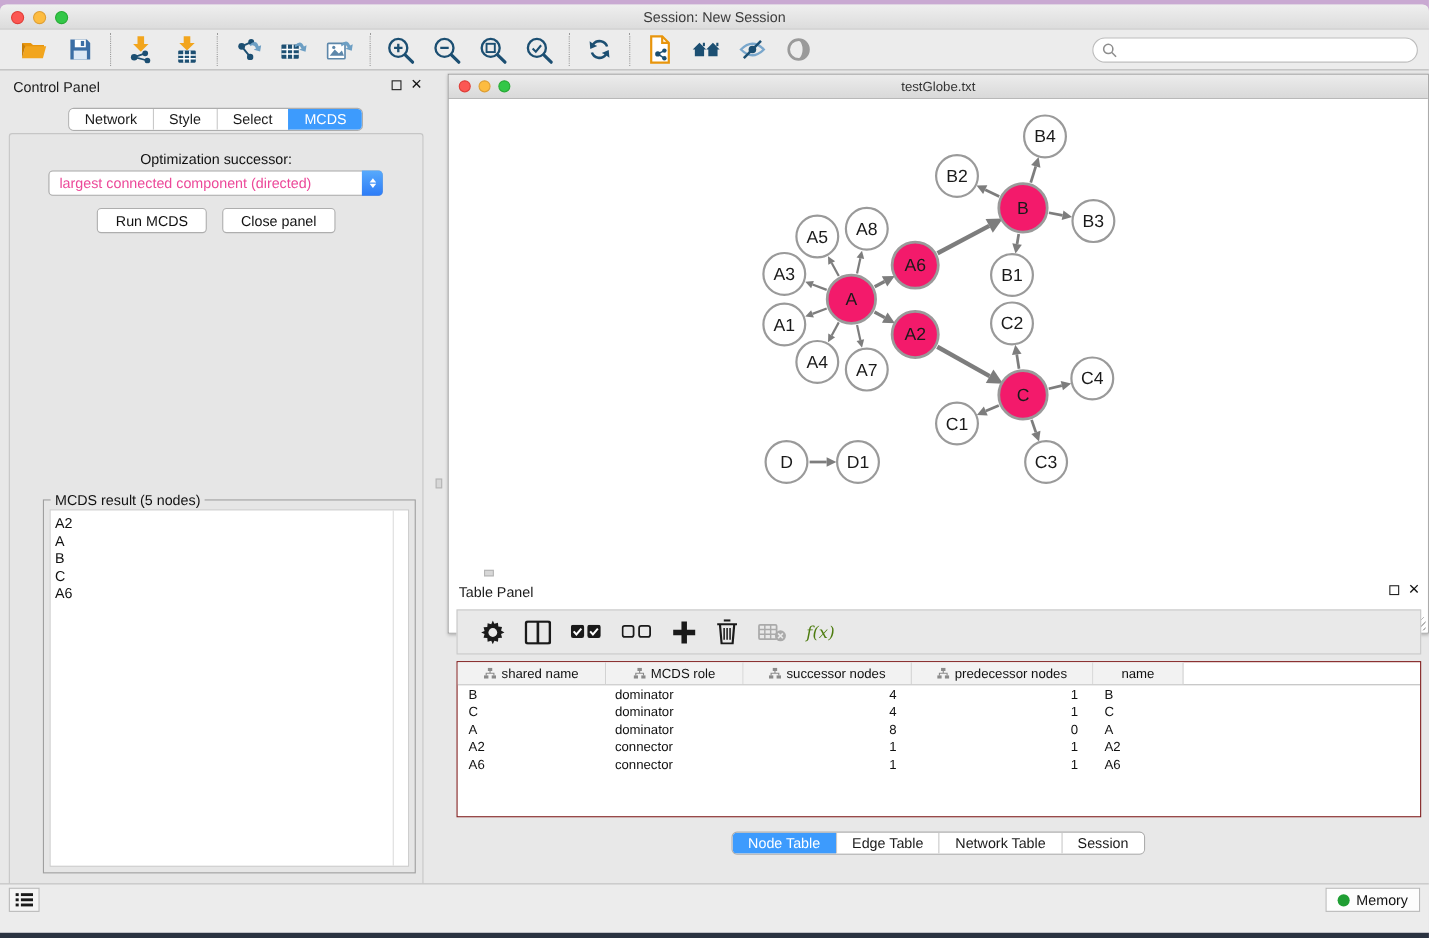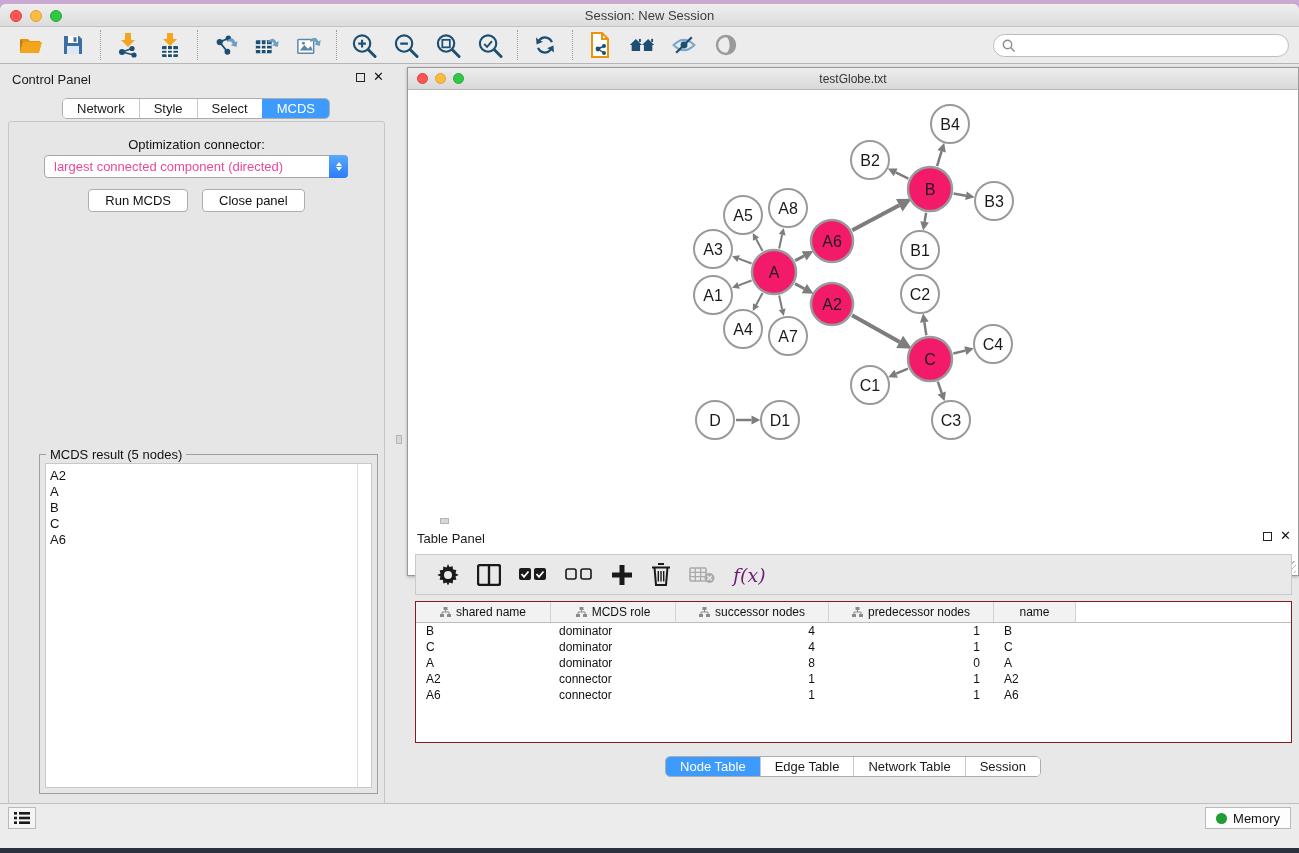--- a/index.html
+++ b/index.html
@@ -67,21 +67,21 @@
   .net-lights .light { width:11px; height:11px; }
   .net-canvas { position:absolute; left:0; right:0; top:22px; bottom:0; background:#fff; overflow:hidden; }
   .resize-grip { position:absolute; right:2px; bottom:2px; width:12px; height:12px;
      background:repeating-linear-gradient(135deg, transparent 0 3px, #b5b5b5 3px 4px); }
   .h-grip { position:absolute; left:440px; top:453px; width:9px; height:6px; background:#d7d7d7; border:1px solid #b5b5b5; }
 
   
   .table-panel { position:absolute; left:407px; top:459px; right:0; bottom:0; }
   .tp-toolbar { position:absolute; left:8px; right:7px; top:30px; height:41px; background:#e9e9e9; border:1px solid #c9c9c9; display:flex; align-items:center; padding-left:12px; }
   .tp-icon { margin:0 9px; display:flex; align-items:center; justify-content:center; }
-  .fx { font-family:"DejaVu Serif","Liberation Serif",serif; font-style:italic; font-size:19px; color:#701a75; }
+  .fx { font-family:"DejaVu Serif","Liberation Serif",serif; font-style:italic; font-size:15px; color:#4d7c0f; }
   .tp-table { position:absolute; left:8px; right:7px; top:77px; bottom:72px; background:#fff; border:1px solid #7f1d1d; overflow:hidden; }
   .thead { display:flex; height:21px; border-bottom:1px solid #bcbcbc; font-size:12px; color:#111; }
   .th { background:#f2f2f2; border-right:1px solid #d2d2d2; display:flex; align-items:center; justify-content:center; gap:5px; }
   .th:last-child { }
   .trow { display:flex; height:16px; font-size:12px; color:#111; align-items:center; }
   .td { padding:0 2px; white-space:nowrap; overflow:hidden; }
   .c0 { width:135px; } .c1 { width:125px; } .c2 { width:153px; } .c3 { width:165px; } .c4 { width:82px; }
   .td.c0 { padding-left:10px; } .td.c1 { padding-left:8px; }
   .td.c2, .td.c3 { text-align:right; padding-right:14px; }
   .td.c4 { padding-left:10px; }
@@ -268,21 +268,21 @@
             <span class="close-x">✕</span>
           </span>
         </div>
         <div class="seg-tabs cp-tabs" id="cp-tabs">
             <div class="seg">Network</div>
             <div class="seg">Style</div>
             <div class="seg">Select</div>
             <div class="seg active">MCDS</div>
           </div>
         <div class="cp-body">
-          <div class="opt-label">Optimization connector:</div>
+          <div class="opt-label">Optimization successor:</div>
           <div class="dropdown">
             <span class="dropdown-text">largest connected component (directed)</span>
             <span class="dropdown-step">
                 <span class="chev up"></span>
                 <span class="chev down"></span>
               </span>
           </div>
           <div class="btn-row">
             <button class="push-btn">Run MCDS</button>
             <button class="push-btn">Close panel</button>

